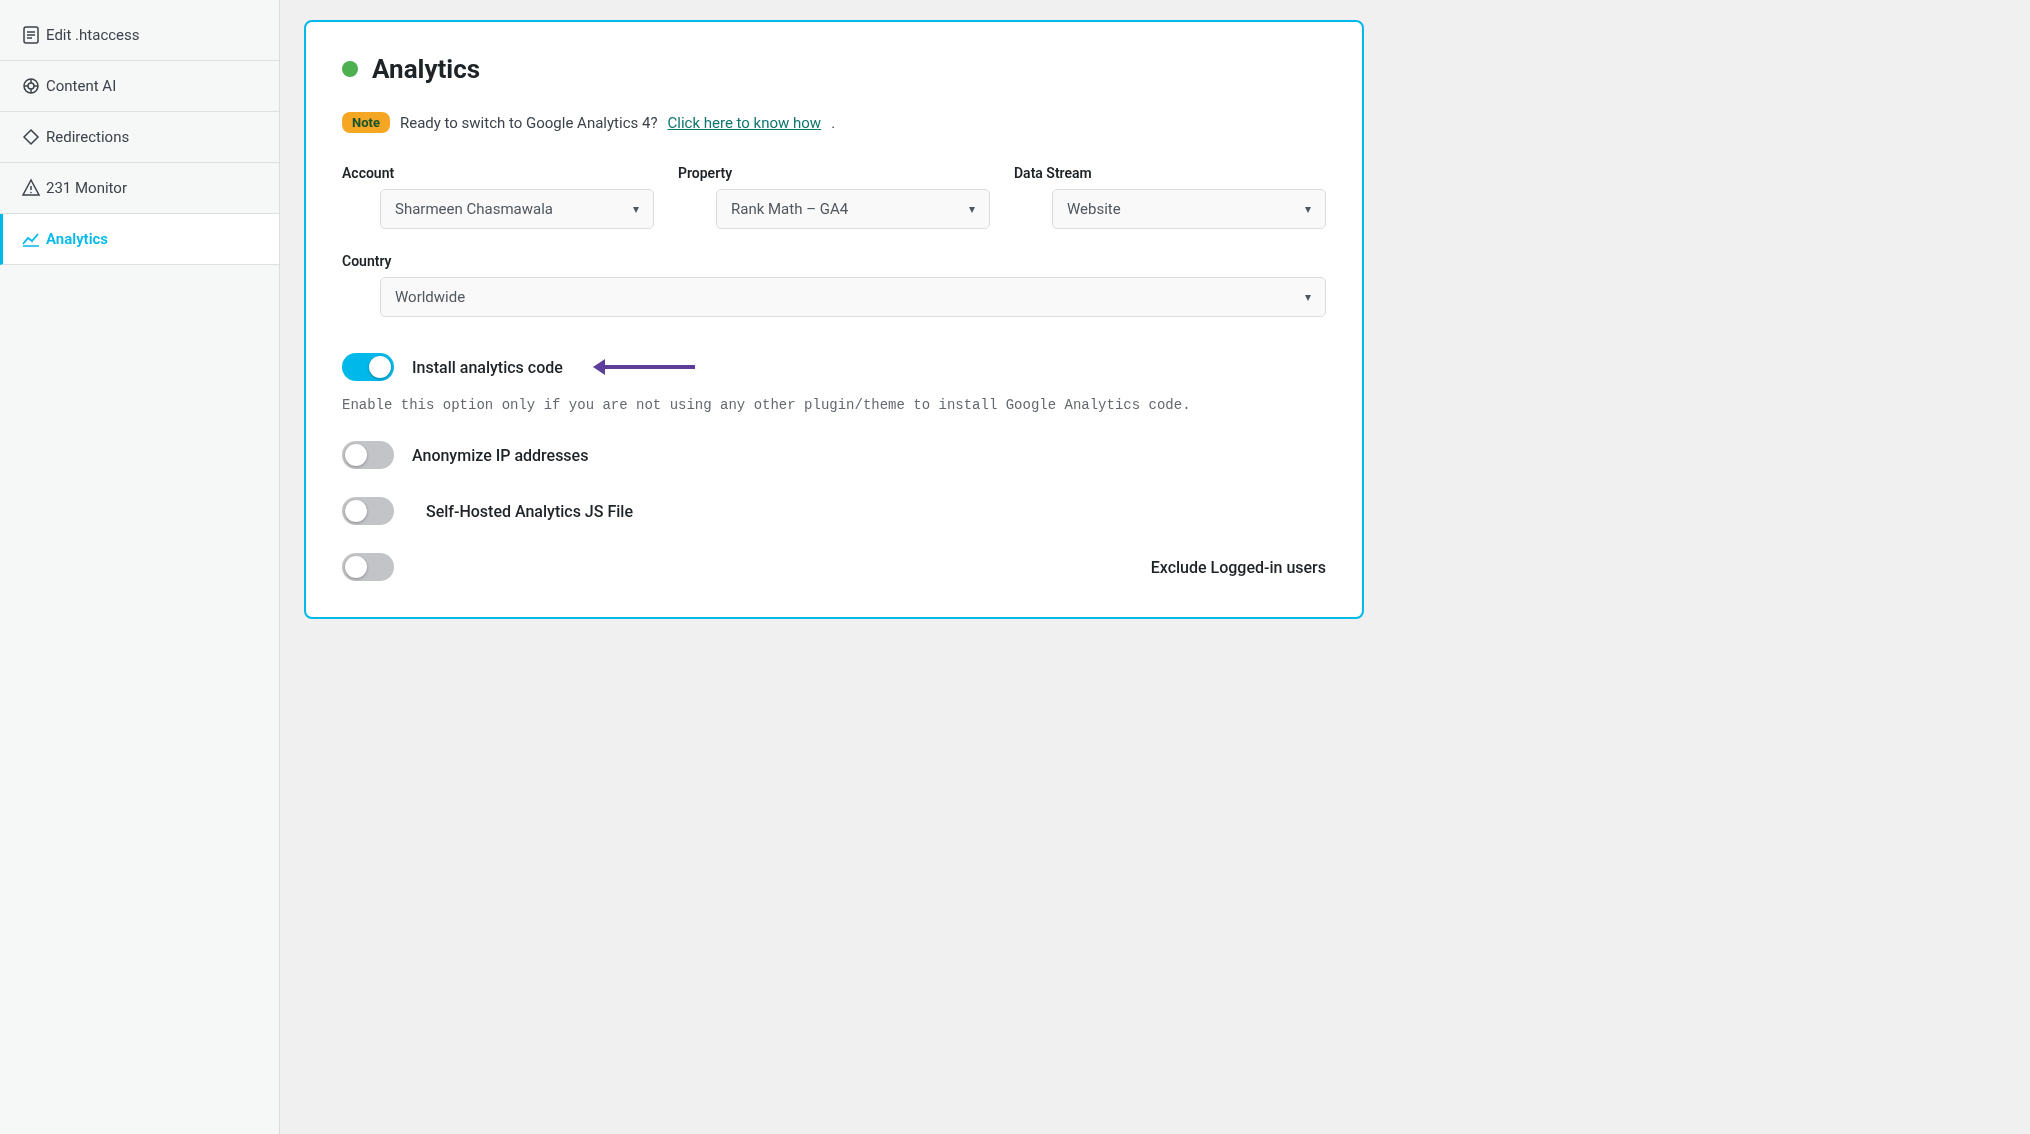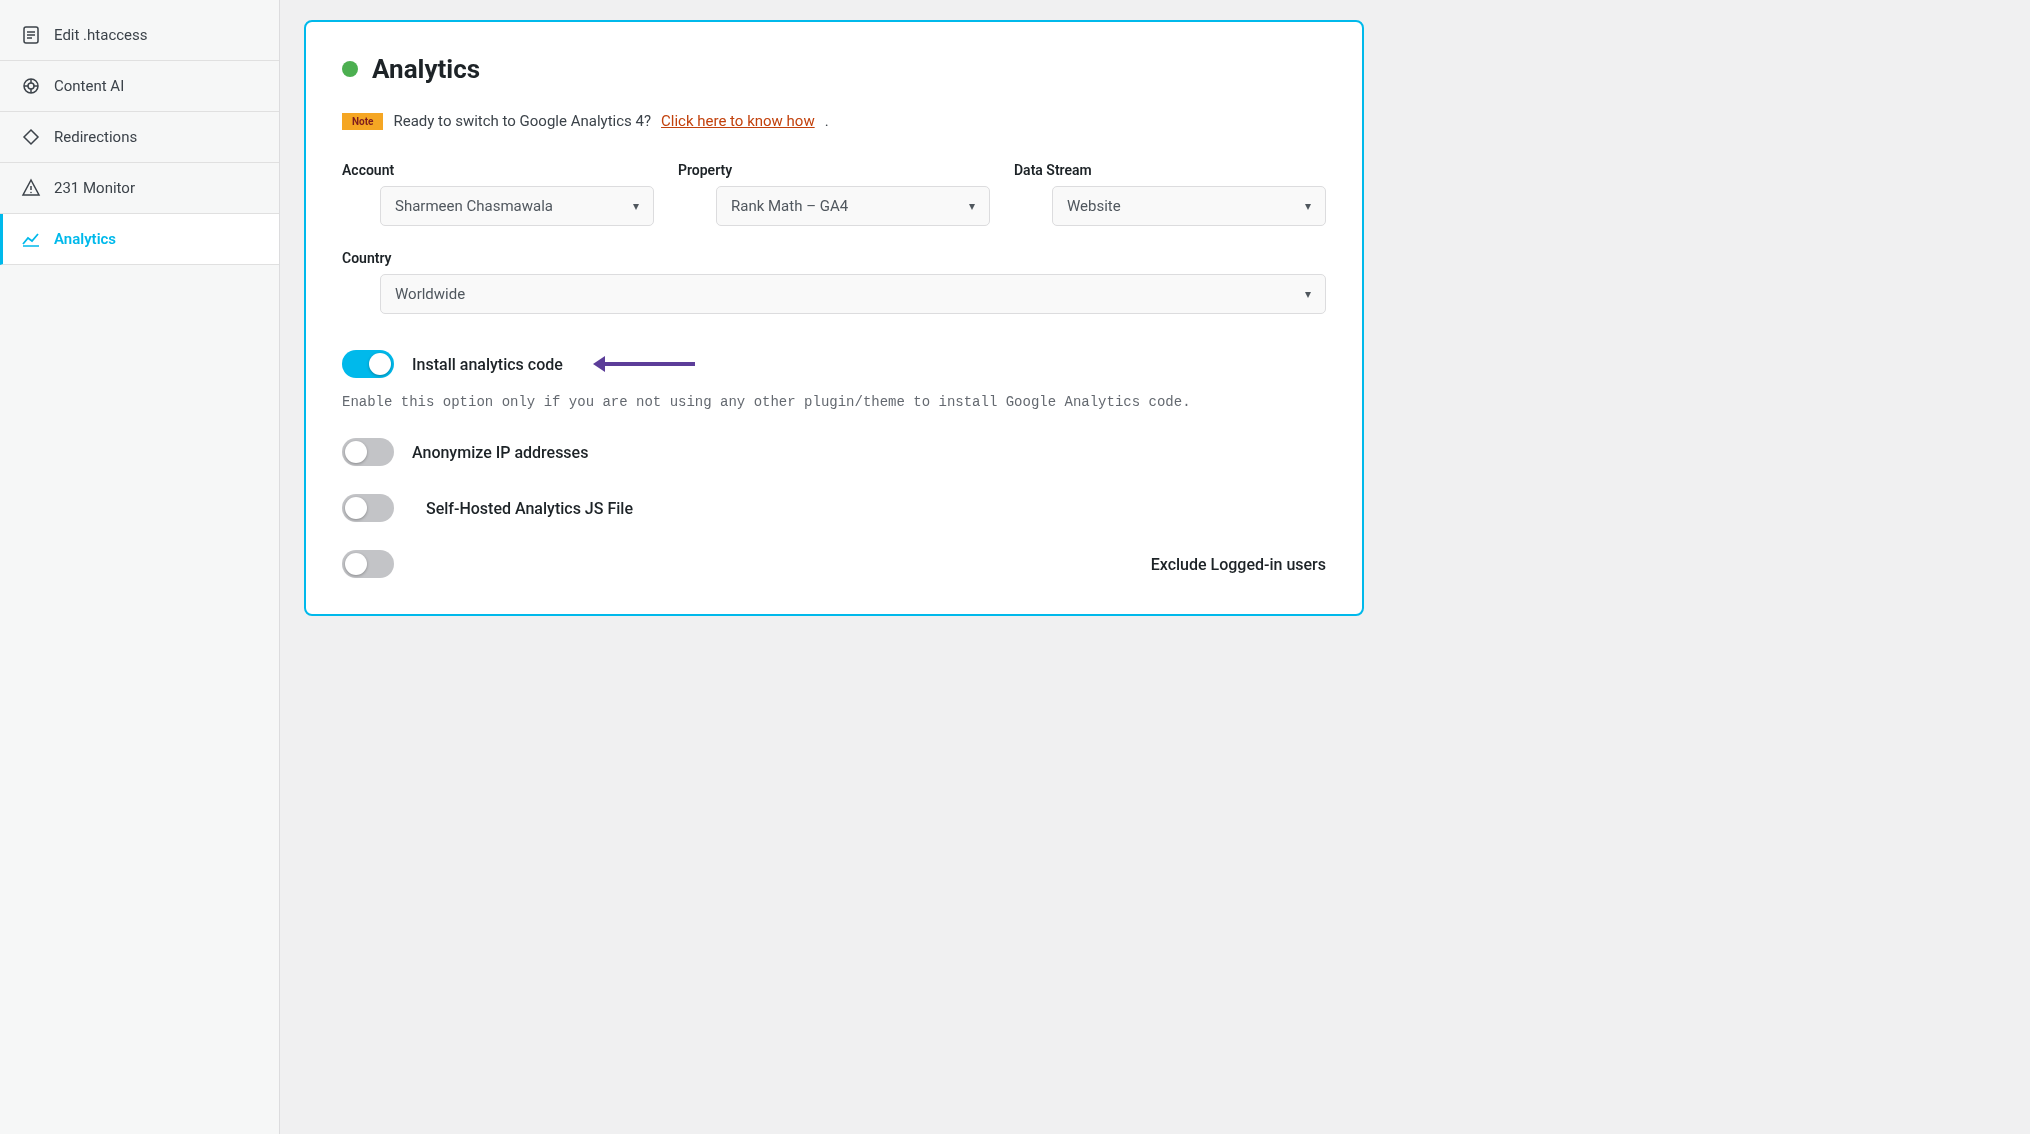--- a/index.html
+++ b/index.html
@@ -15,21 +15,21 @@
       width: 280px;
       background: #f6f7f7;
       border-right: 1px solid #dcdcde;
       flex-shrink: 0;
       padding-top: 10px;
     }
 
     .sidebar-item {
       display: flex;
       align-items: center;
-      gap: 12px;
+      gap: 4px;
       padding: 14px 20px;
       cursor: pointer;
       color: #3c434a;
       font-size: 15px;
       border-bottom: 1px solid #e0e0e0;
       background: #f6f7f7;
       transition: background 0.15s;
     }
 
     .sidebar-item.active {
@@ -94,30 +94,30 @@
       align-items: center;
       gap: 10px;
       margin-bottom: 32px;
       font-size: 15px;
       color: #3c434a;
       flex-wrap: wrap;
     }
 
     .note-badge {
       background: #f5a623;
-      color: #7f1d1d;
+      color: #14532d;
       font-weight: 700;
-      font-size: 10px;
+      font-size: 13px;
       padding: 3px 10px;
-      border-radius: 0;
+      border-radius: 8px;
       flex-shrink: 0;
     }
 
     .note-link {
-      color: #c2410c;
+      color: #0f766e;
       text-decoration: underline;
       cursor: pointer;
     }
 
     
     .form-row {
       display: flex;
       gap: 24px;
       margin-bottom: 24px;
       flex-wrap: wrap;

